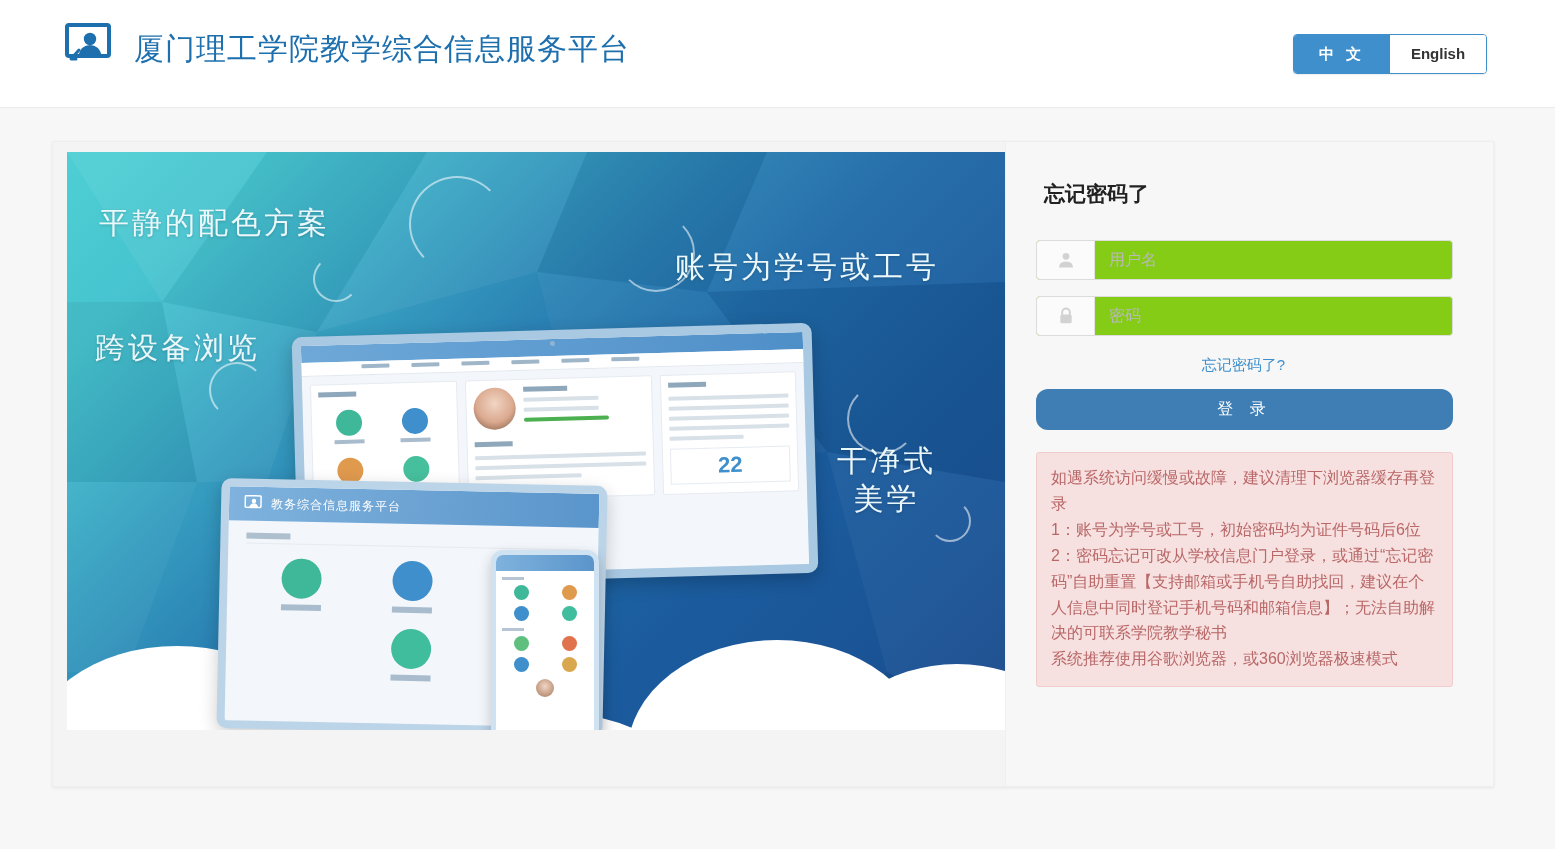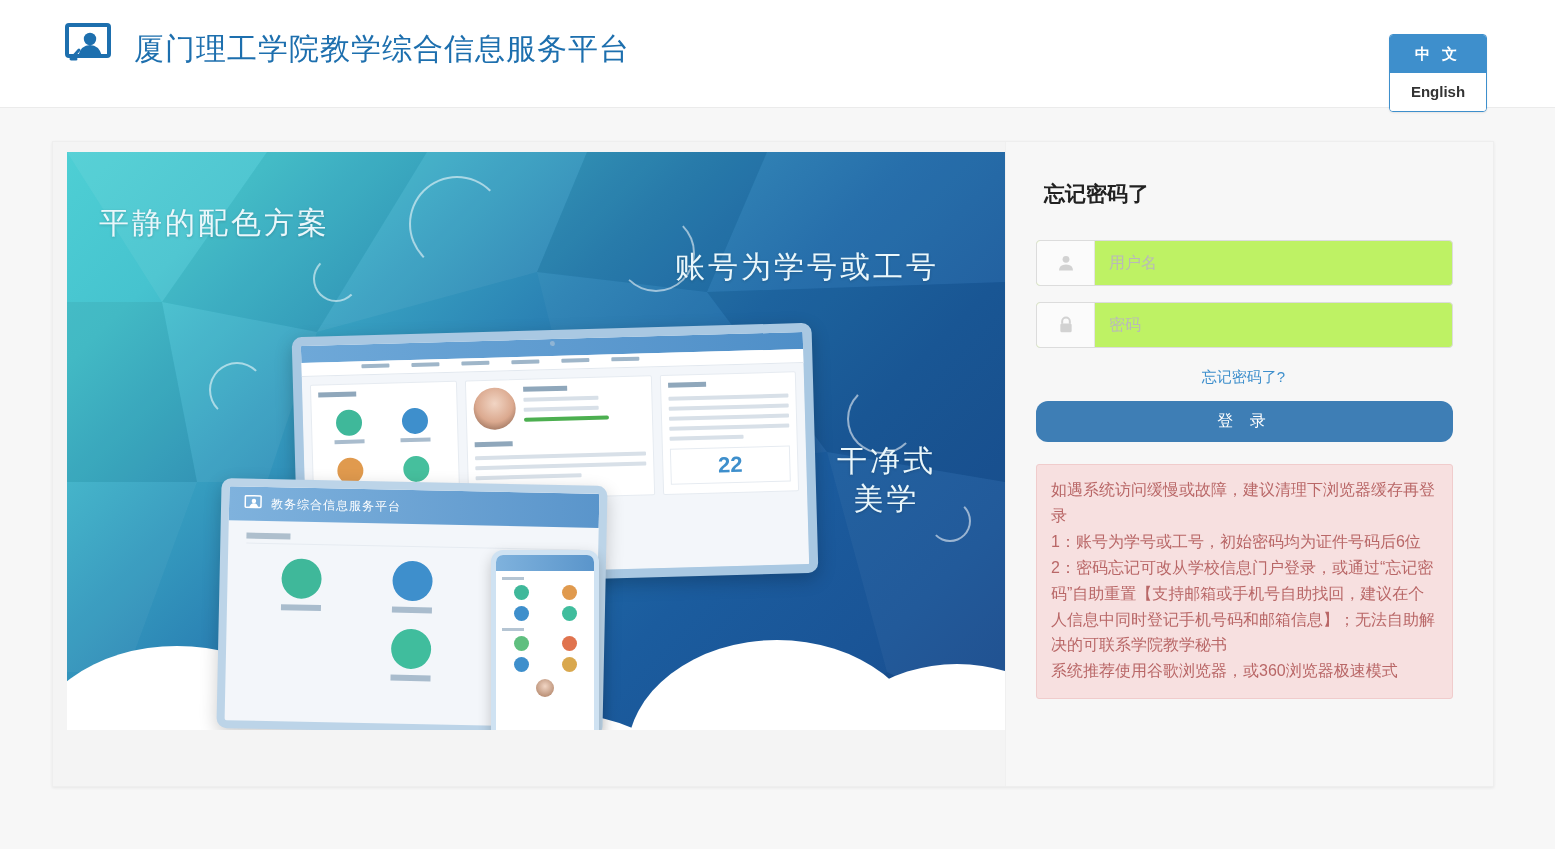--- a/index.html
+++ b/index.html
@@ -33,21 +33,20 @@
     font-weight: 400;
   }
   .lang-switch {
     position: absolute;
     right: 68px; top: 34px;
     display: flex;
     border: 1px solid #3e8fcc;
     border-radius: 4px;
     overflow: hidden;
     box-shadow: 0 1px 2px rgba(0,0,0,.08);
-    flex-direction: column;
   }
   .lang-btn {
     min-width: 96px;
     height: 38px;
     line-height: 38px;
     text-align: center;
     font-size: 15px;
     font-weight: bold;
     cursor: pointer;
     background: #ffffff;
@@ -225,23 +224,23 @@
 
   
   .login-title {
     font-size: 21px;
     font-weight: bold;
     color: #222222;
     margin: 0 0 32px 8px;
   }
   .field {
     display: flex;
-    height: 46px;
+    height: 40px;
     margin: 16px 0 16px 0;
-    background: #bef264;
+    background: #84cc16;
     border: 1px solid #dcdcdc;
     border-radius: 4px;
     overflow: hidden;
   }
   .field-icon {
     width: 58px;
     border-right: 1px solid #e4e4e4;
     background: #fbfbfb;
     display: flex; align-items: center; justify-content: center;
   }
@@ -336,20 +335,21 @@
 
         <div class="circ open-br" style="left:342px;top:24px;width:96px;height:96px;"></div>
         <div class="circ open-tr" style="left:246px;top:104px;width:46px;height:46px;"></div>
         <div class="circ open-tl" style="left:550px;top:62px;width:78px;height:78px;"></div>
         <div class="circ open-br" style="left:142px;top:210px;width:56px;height:56px;"></div>
         <div class="circ open-tr" style="left:780px;top:232px;width:70px;height:70px;"></div>
         <div class="circ open-tl" style="left:862px;top:348px;width:42px;height:42px;"></div>
 
         <div class="bnr-text bt1">平静的配色方案</div>
         <div class="bnr-text bt2">账号为学号或工号</div>
+        <div class="bnr-text bt3">跨设备浏览</div>
         <div class="bnr-text bt4">干净式
 美学</div>
 
         <div class="cloud" style="left:-40px;top:494px;width:300px;height:220px;"></div>
         <div class="cloud" style="left:150px;top:470px;width:260px;height:240px;"></div>
         <div class="cloud" style="left:560px;top:488px;width:300px;height:230px;"></div>
         <div class="cloud" style="left:760px;top:512px;width:260px;height:200px;"></div>
         <div class="cloud" style="left:330px;top:560px;width:300px;height:180px;"></div>
 
         <div class="device laptop">

